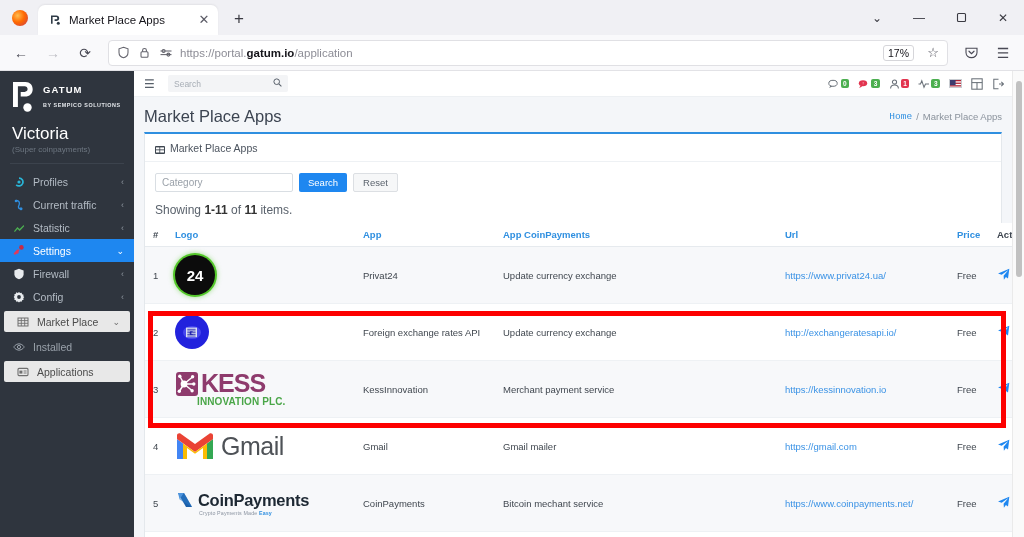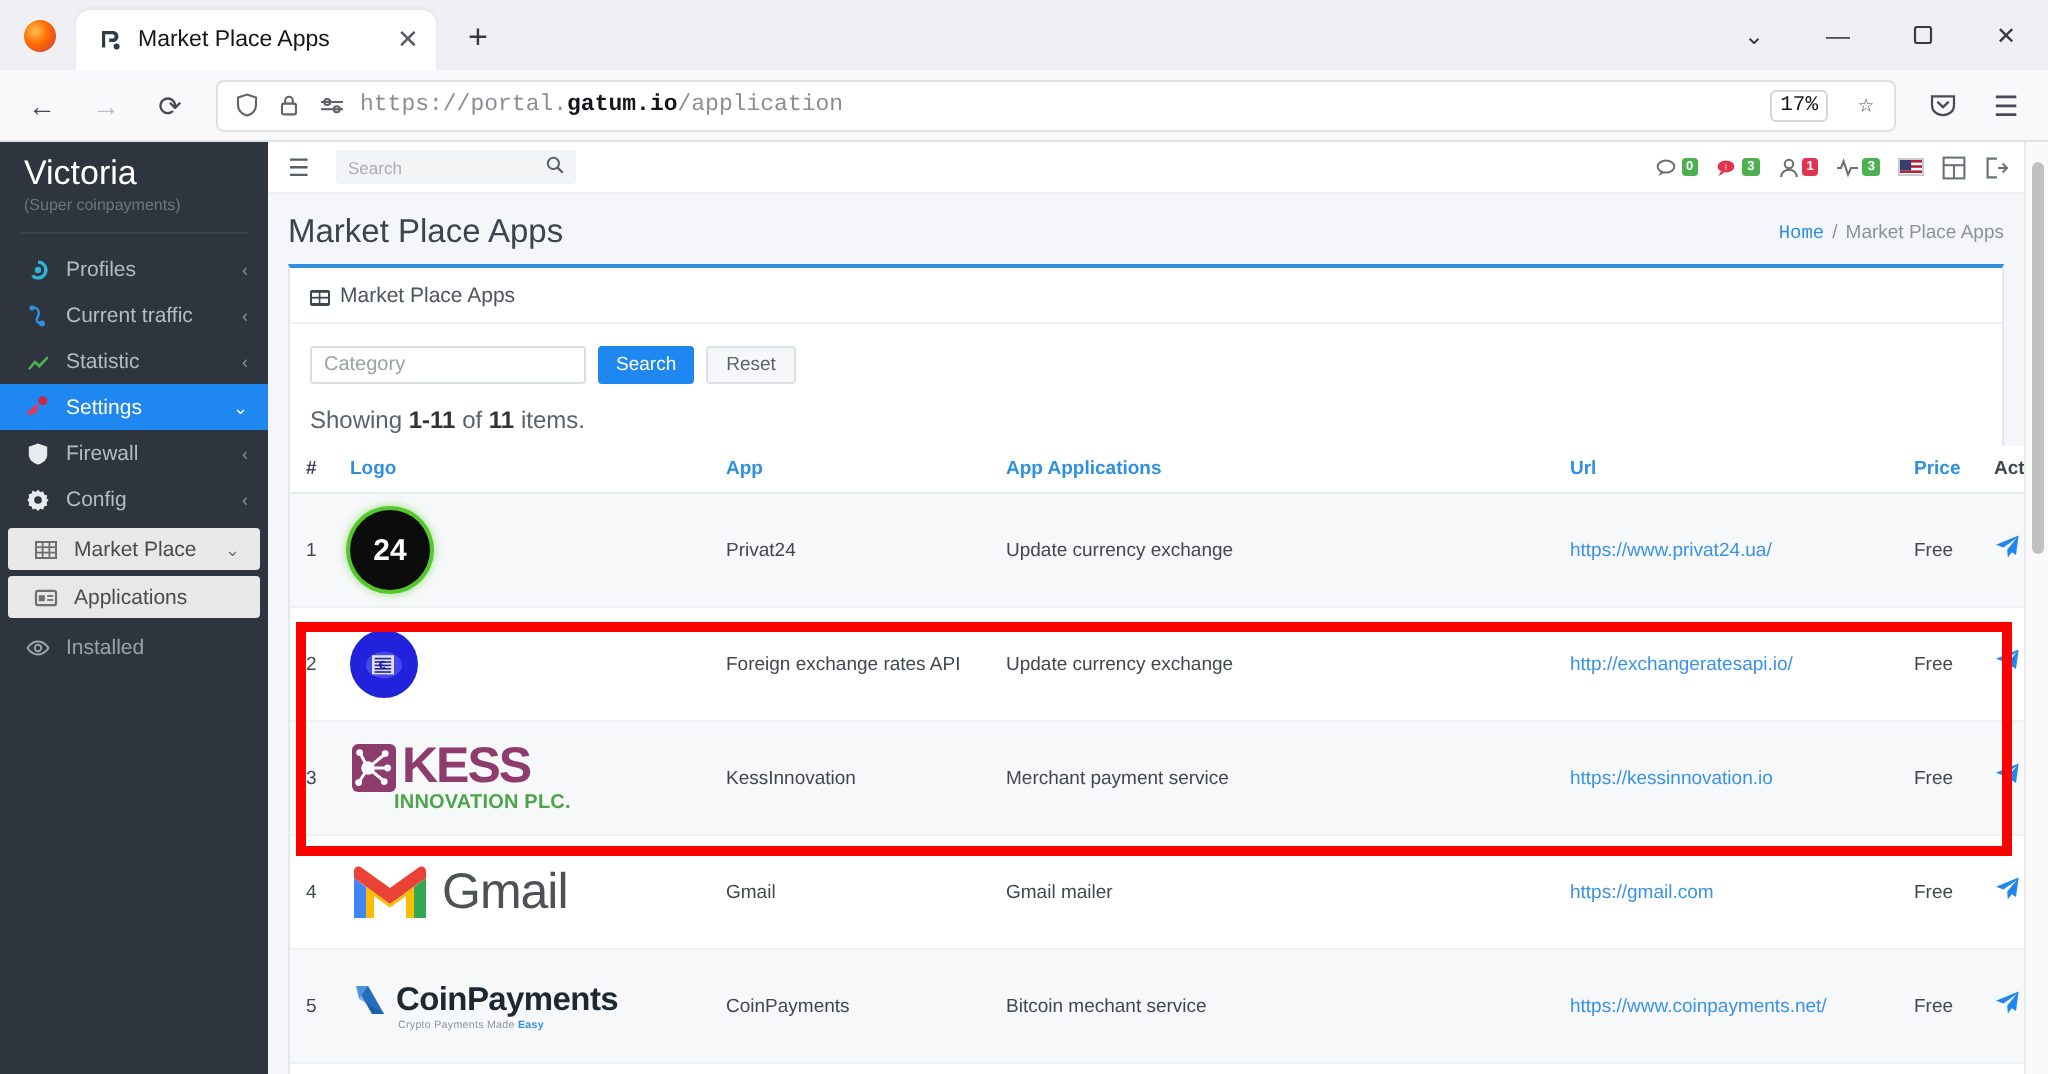--- a/index.html
+++ b/index.html
@@ -54,21 +54,21 @@
     padding: 0 6px; gap: 2px; border-bottom: 1px solid #e2e2e6;
   }
   .navbtn {
     width: 30px; height: 28px; display: flex; align-items: center; justify-content: center;
     color: #4a4a55; border-radius: 4px; font-size: 14px;
   }
   .navbtn.dim { color: #bdbdc4; }
   .urlbar {
     flex: 1 1 auto; height: 26px; background: #ffffff; border-radius: 4px;
     display: flex; align-items: center; padding: 0 4px 0 8px; margin: 0 6px;
-    border: 1px solid #e0e0e4; gap: 7px; font-family: Liberation Mono, monospace;
+    border: 1px solid #e0e0e4; gap: 7px;
   }
   .urlbar .u-ico { width: 14px; height: 14px; color: #62626b; flex: 0 0 auto; }
   .urltext { flex: 1 1 auto; font-size: 11.5px; color: #8d8d96; white-space: nowrap; overflow: hidden; }
   .urltext b { color: #15141a; font-weight: 700; }
   .zoombadge {
     font-size: 10.5px; color: #15141a; background: #fff; border: 1px solid #d6d6da;
     border-radius: 3px; padding: 1px 4px; margin-right: 2px;
   }
   .staricon { width: 20px; color: #4a4a55; text-align: center; font-size: 13px; }
   .navbar .right { display: flex; align-items: center; gap: 2px; }
@@ -289,20 +289,32 @@
             <path d="M5 6.2 7.5 8.6 10 6.2" fill="none" stroke="#4a4a55" stroke-width="1.2" stroke-linecap="round"></path>
           </svg>
       </div>
       <div class="navbtn">☰</div>
     </div>
   </div>
 
   <div id="viewport">
 
     <div id="sidebar">
+      <div class="brand">
+        <span class="brand-mark">
+          <svg width="26" height="34" viewBox="0 0 26 34">
+            <path d="M3 2h12.5c4.3 0 7.2 3 7.2 7.2 0 4.4-3.1 7.3-7.6 7.3h-4.4v-4.6h3.9c1.8 0 3-1.1 3-2.8s-1.2-2.8-3-2.8H7.9V27H3z" fill="#ffffff"></path>
+            <circle cx="17.5" cy="27.5" r="4.2" fill="#ffffff"></circle>
+          </svg>
+        </span>
+        <span class="brand-txt">
+          <span class="brand-name">GATUM</span><br>
+          <span class="brand-sub">BY SEMPICO SOLUTIONS</span>
+        </span>
+      </div>
       <div class="username">Victoria</div>
       <div class="userrole">(Super coinpayments)</div>
       <div class="side-sep"></div>
 
       <div class="nav">
 
         <div class="nav-item">
           <span class="ni-ico">
             <svg width="12" height="12" viewBox="0 0 12 12">
                 <path d="M6 1.2a4.8 4.8 0 1 1-3.4 8.2l1.2-1.2A3.1 3.1 0 1 0 6 2.9z" fill="#29b6d8"></path>
@@ -375,41 +387,41 @@
                 <line x1="1" y1="4.6" x2="11" y2="4.6" stroke="#6f6f6f" stroke-width=".9"></line>
                 <line x1="1" y1="7.3" x2="11" y2="7.3" stroke="#6f6f6f" stroke-width=".9"></line>
                 <line x1="4.3" y1="2" x2="4.3" y2="10" stroke="#6f6f6f" stroke-width=".9"></line>
                 <line x1="7.7" y1="2" x2="7.7" y2="10" stroke="#6f6f6f" stroke-width=".9"></line>
               </svg>
           </span>
           <span class="ni-label">Market Place</span>
           <span class="ni-caret">⌄</span>
         </div>
 
+        <div class="nav-item sub2">
+          <span class="ni-ico">
+            <svg width="12" height="12" viewBox="0 0 12 12">
+                <path d="M.8 6S2.6 2.8 6 2.8 11.2 6 11.2 6 9.4 9.2 6 9.2.8 6 .8 6z" fill="none" stroke="#9aa2ab" stroke-width="1"></path>
+                <circle cx="6" cy="6" r="1.6" fill="none" stroke="#9aa2ab" stroke-width="1"></circle>
+              </svg>
+          </span>
+          <span class="ni-label">Installed</span>
+          <span class="ni-caret"></span>
+        </div>
+
         <div class="nav-item sub">
           <span class="ni-ico">
             <svg width="12" height="12" viewBox="0 0 12 12">
                 <rect x="1" y="2.4" width="10" height="7.2" rx="1" fill="none" stroke="#6f6f6f" stroke-width="1.1"></rect>
                 <rect x="2.4" y="4.6" width="3" height="3" fill="#6f6f6f"></rect>
                 <line x1="6.6" y1="5" x2="9.6" y2="5" stroke="#6f6f6f" stroke-width=".9"></line>
                 <line x1="6.6" y1="7" x2="9.6" y2="7" stroke="#6f6f6f" stroke-width=".9"></line>
               </svg>
           </span>
           <span class="ni-label">Applications</span>
-          <span class="ni-caret"></span>
-        </div>
-
-        <div class="nav-item sub2">
-          <span class="ni-ico">
-            <svg width="12" height="12" viewBox="0 0 12 12">
-                <path d="M.8 6S2.6 2.8 6 2.8 11.2 6 11.2 6 9.4 9.2 6 9.2.8 6 .8 6z" fill="none" stroke="#9aa2ab" stroke-width="1"></path>
-                <circle cx="6" cy="6" r="1.6" fill="none" stroke="#9aa2ab" stroke-width="1"></circle>
-              </svg>
-          </span>
-          <span class="ni-label">Installed</span>
           <span class="ni-caret"></span>
         </div>
 
       </div>
     </div>
 
     <div id="content">
 
       <div class="topbar">
         <span class="hamb">☰</span>
@@ -520,21 +532,21 @@
               <col class="c-desc">
               <col class="c-urlc">
               <col class="c-price">
               <col class="c-actc">
           </colgroup>
           <thead>
             <tr>
               <th class="plain">#</th>
               <th>Logo</th>
               <th>App</th>
-              <th>App Applications</th>
+              <th>App CoinPayments</th>
               <th>Url</th>
               <th>Price</th>
               <th class="plain">Actions</th>
             </tr>
           </thead>
           <tbody>
 
             <tr class="odd">
               <td>1</td>
               <td>

